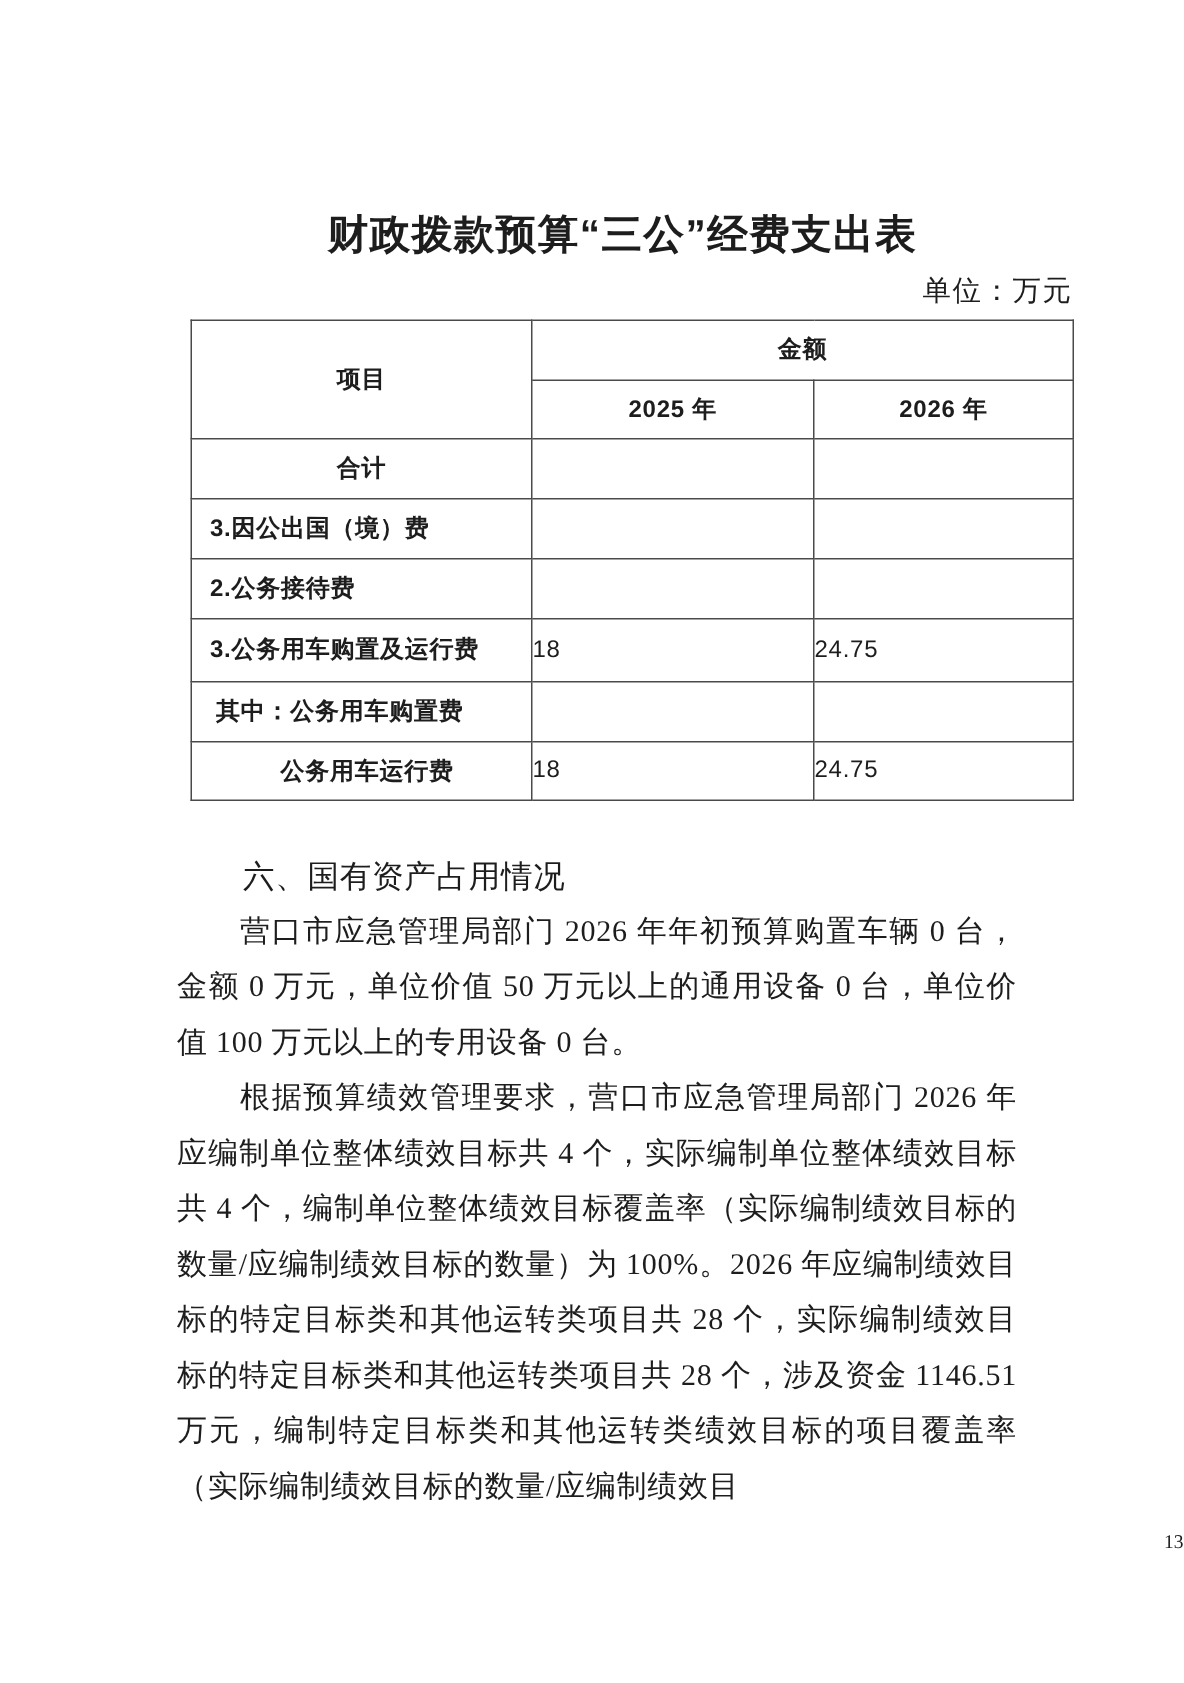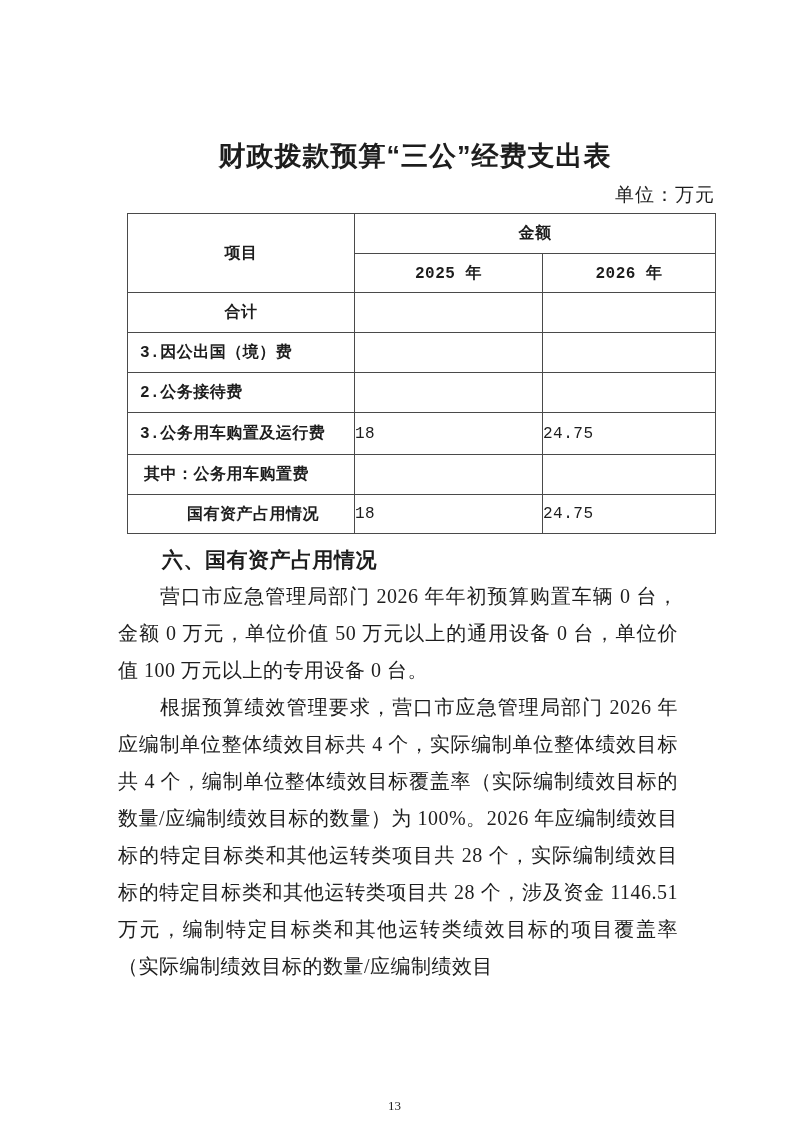--- a/index.html
+++ b/index.html
@@ -35,57 +35,58 @@
     top: 213px; left: 127px;
     width: 588px;
     border-collapse: collapse;
     table-layout: fixed;
   }
   table.budget td {
     border: 1px solid #4a4a4a;
     vertical-align: middle;
     font-size: 16px;
     letter-spacing: 0.5px;
-    font-family: Liberation Mono, monospace;
+    font-family: Liberation Sans, sans-serif;
   }
   td.hdr { text-align: center; font-weight: 600; }
   td.yr  { text-align: center; font-weight: 600; font-size: 15px; }
   td.lbl-center { text-align: center; font-weight: 600; }
   td.lbl-left   { text-align: left; padding-left: 12px; font-weight: 600; }
   td.lbl-qizhong{ text-align: left; padding-left: 16px; font-weight: 600; }
   td.lbl-indent { text-align: left; padding-left: 59px; font-weight: 600; }
   td.val {
     text-align: left; padding-left: 0;
     font-family: "Liberation Serif", serif;
     font-size: 15px; font-weight: 400; letter-spacing: 0;
   }
   .text-block {
     position: absolute;
     top: 541px; left: 118px; width: 560px;
   }
   .sec-heading {
     font-family: "Liberation Sans", sans-serif;
-    font-weight: 700;
+    font-weight: 400;
     font-size: 21px;
     line-height: 37px;
     text-indent: 44px;
     letter-spacing: 0.5px;
+    margin-top: 25px;
   }
   .sec-para {
     font-family: "Liberation Serif", serif;
     font-size: 20px;
     line-height: 37px;
     text-indent: 2.1em;
     text-align: justify;
     letter-spacing: 0.5px;
   }
   .page-number {
     position: absolute;
-    top: 1098px; left: 0; width: 789px;
-    text-align: center;
+    top: 1020px; left: 0; width: 789px;
+    text-align: right;
     font-size: 13px;
     line-height: 16px;
   }
 </style>
 </head>
 <body>
 
 <div class="doc-title">财政拨款预算“三公”经费支出表</div>
 
 <div class="unit-label">单位：万元</div>
@@ -124,21 +125,21 @@
     <td class="lbl-left">3.公务用车购置及运行费</td>
     <td class="val">18</td>
     <td class="val">24.75</td>
   </tr>
   <tr style="height:40px">
     <td class="lbl-qizhong">其中：公务用车购置费</td>
     <td class="val"></td>
     <td class="val"></td>
   </tr>
   <tr style="height:39px">
-    <td class="lbl-indent">国有资产占用情况</td>
+    <td class="lbl-indent">公务用车运行费</td>
     <td class="val">18</td>
     <td class="val">24.75</td>
   </tr>
 </tbody>
   </table>
 
 <div class="text-block">
   <div class="sec-heading">六、国有资产占用情况</div>
   <p class="sec-para">营口市应急管理局部门 2026 年年初预算购置车辆 0 台，金额 0 万元，单位价值 50 万元以上的通用设备 0 台，单位价值 100 万元以上的专用设备 0 台。</p>
   <p class="sec-para">根据预算绩效管理要求，营口市应急管理局部门 2026 年应编制单位整体绩效目标共 4 个，实际编制单位整体绩效目标共 4 个，编制单位整体绩效目标覆盖率（实际编制绩效目标的数量/应编制绩效目标的数量）为 100%。2026 年应编制绩效目标的特定目标类和其他运转类项目共 28 个，实际编制绩效目标的特定目标类和其他运转类项目共 28 个，涉及资金 1146.51 万元，编制特定目标类和其他运转类绩效目标的项目覆盖率（实际编制绩效目标的数量/应编制绩效目</p>

